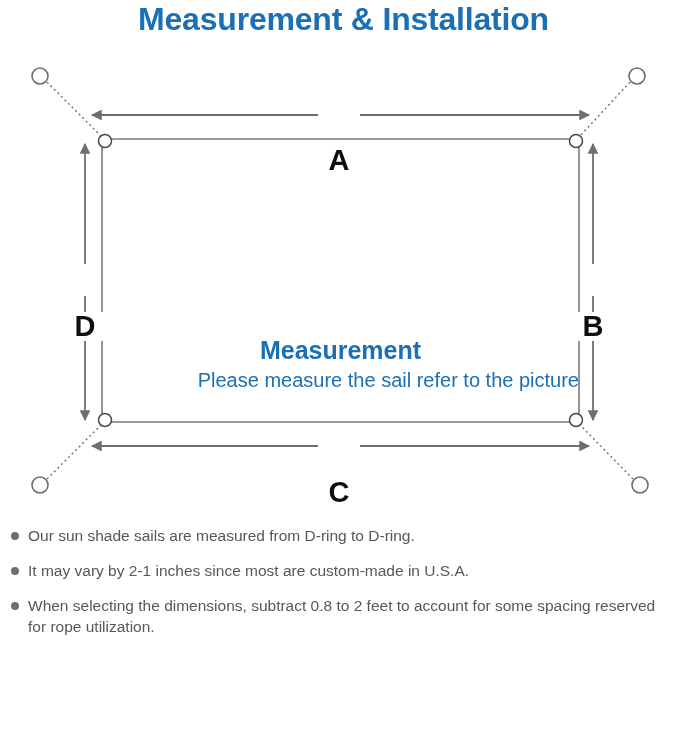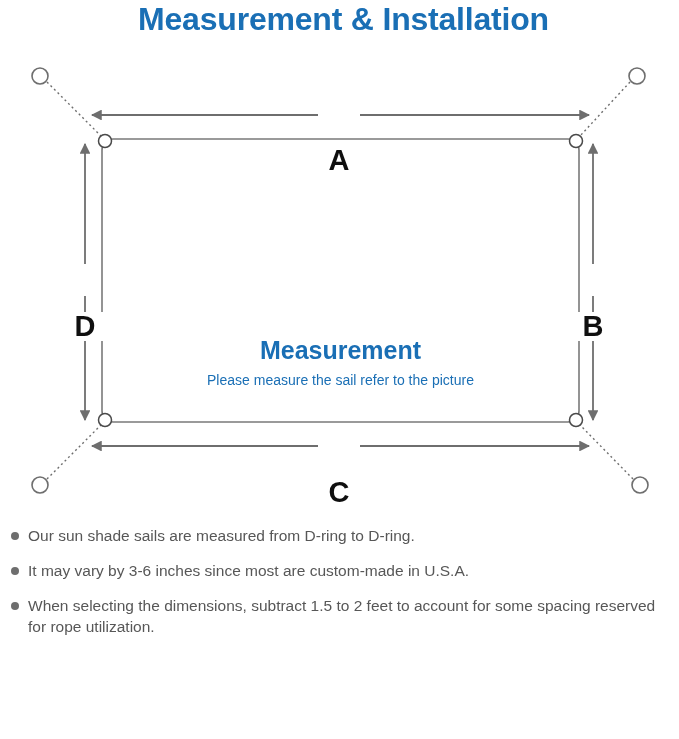--- a/index.html
+++ b/index.html
@@ -64,25 +64,26 @@
     margin-top: 47px;
   }
   #center-heading {
     font-size: 25px;
     font-weight: bold;
     color: #1a6fb5;
     line-height: 30px;
     font-family: "Liberation Sans", sans-serif;
   }
   #center-sub {
-    font-size: 14px;
+    font-size: 20px;
     color: #1a6fb5;
     line-height: 22px;
     margin-top: 4px;
     font-family: "Liberation Sans", sans-serif;
+    text-align: right;
   }
 
   #notes-list {
     position: absolute;
     left: 0px;
     top: 525px;
     width: 679px;
   }
   .note-item {
     position: relative;
@@ -168,19 +169,19 @@
   </div>
 </div>
 
 <div id="notes-list">
   <div class="note-item">
     <span class="note-bullet"></span>
     <span>Our sun shade sails are measured from D-ring to D-ring.</span>
   </div>
   <div class="note-item">
     <span class="note-bullet"></span>
-    <span>It may vary by 3-6 inches since most are custom-made in U.S.A.</span>
+    <span>It may vary by 2-1 inches since most are custom-made in U.S.A.</span>
   </div>
   <div class="note-item">
     <span class="note-bullet"></span>
-    <span>When selecting the dimensions, subtract 1.5 to 2 feet to account for some spacing reserved for rope utilization.</span>
+    <span>When selecting the dimensions, subtract 0.8 to 2 feet to account for some spacing reserved for rope utilization.</span>
   </div>
 </div>
 
 </body></html>

